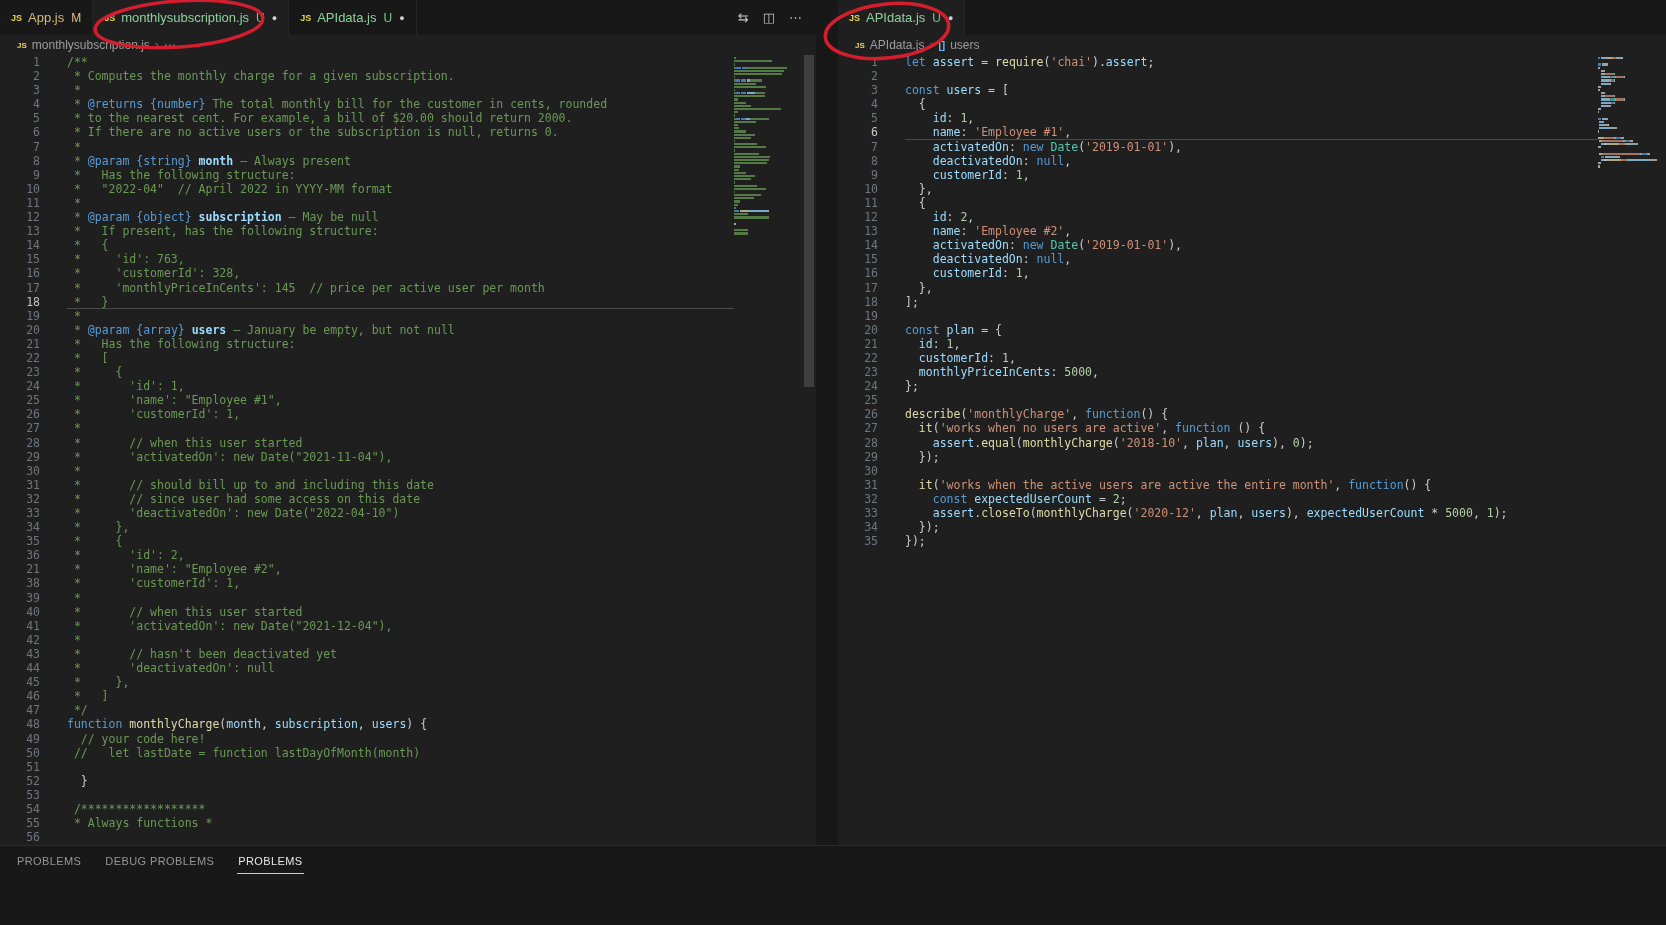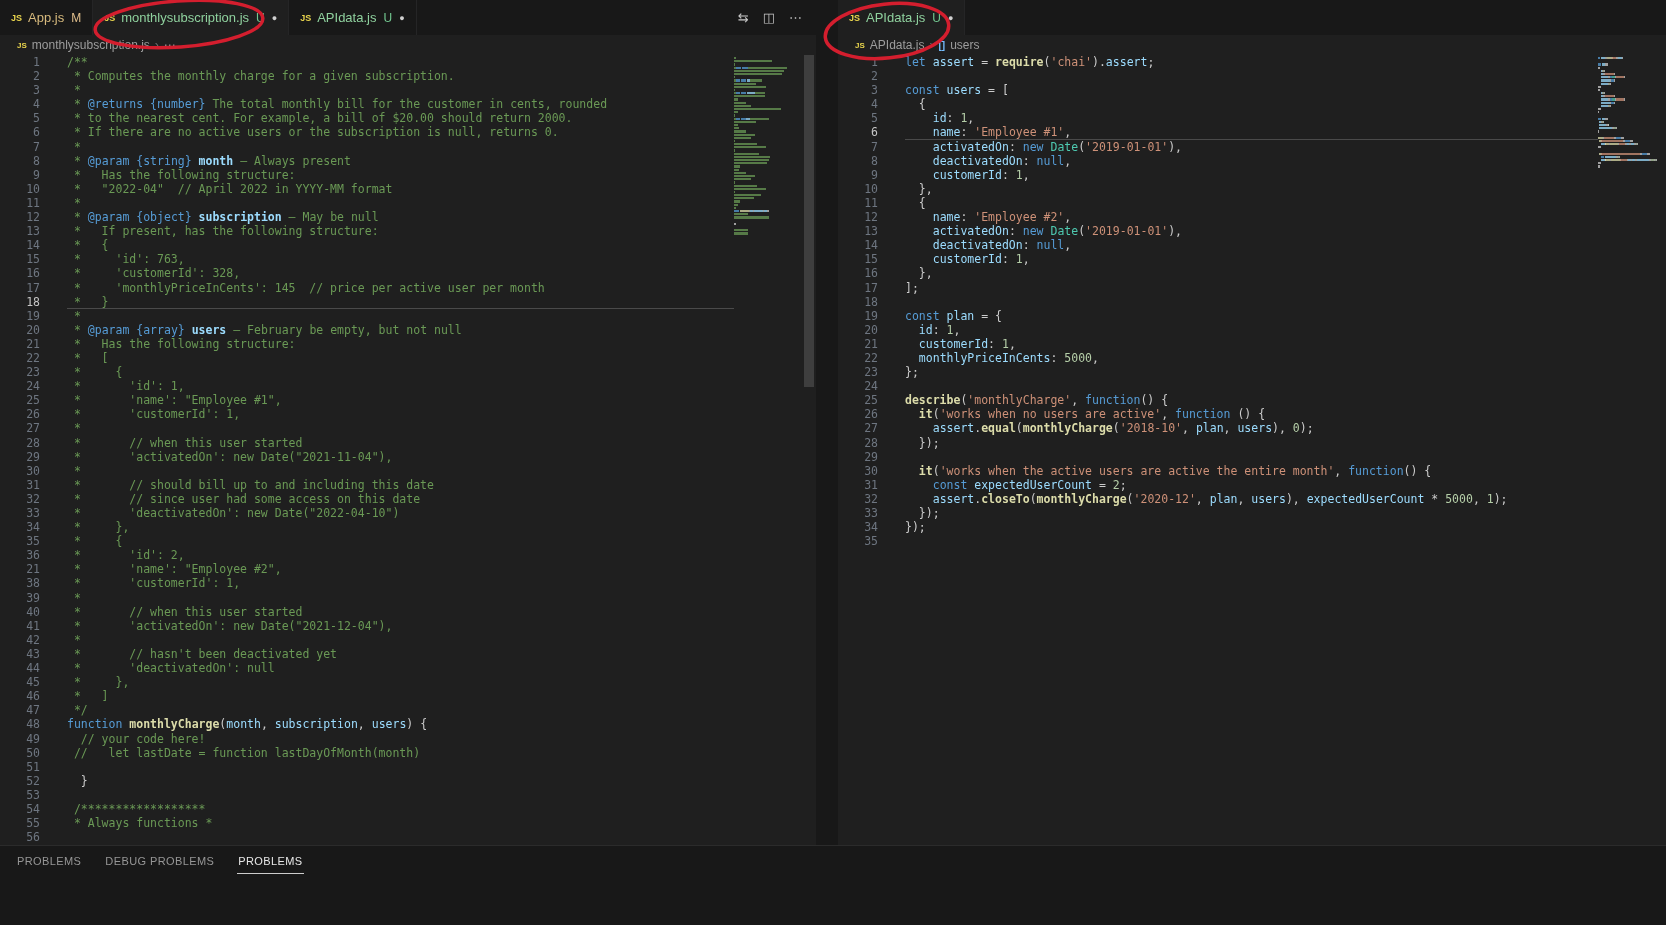--- a/index.html
+++ b/index.html
@@ -32,21 +32,21 @@
   .ln{height:14.1px;}
   .ln-active{color:#c6c6c6;}
   .code{flex:1;padding-left:14px;overflow:hidden;min-width:0;}
   .line{height:14.1px;white-space:pre;}
   .line.hl{box-shadow:inset 0 -1px 0 #4a4a4a;}
 
   .tk-c{color:#6a9955;}
   .tk-k{color:#569cd6;}
   .tk-s{color:#ce9178;}
   .tk-n{color:#b5cea8;}
-  .tk-f{color:#dcdcaa;font-weight:bold;}
+  .tk-f{color:#dcdcaa;}
   .tk-v{color:#9cdcfe;}
   .tk-t{color:#4ec9b0;}
   .tk-p{color:#cccccc;}
   .tk-d{color:#569cd6;}
   .tk-y{color:#569cd6;}
   .tk-b{color:#9cdcfe;font-weight:bold;}
 
   .minimap{flex:0 0 68px;padding-top:2px;overflow:hidden;cursor:pointer;}
   .mm-line{height:3.2px;white-space:nowrap;line-height:0;overflow:hidden;}
   .mm-seg{display:inline-block;height:2.2px;background:currentColor;opacity:0.75;vertical-align:top;}
@@ -173,21 +173,21 @@
             <div class="line"><span class="tk-c"> *   "2022-04"  // April 2022 in YYYY-MM format</span></div>
             <div class="line"><span class="tk-c"> *</span></div>
             <div class="line"><span class="tk-c"> * </span><span class="tk-d">@param</span><span class="tk-c"> </span><span class="tk-y">{object}</span><span class="tk-c"> </span><span class="tk-b">subscription</span><span class="tk-c"> – May be null</span></div>
             <div class="line"><span class="tk-c"> *   If present, has the following structure:</span></div>
             <div class="line"><span class="tk-c"> *   {</span></div>
             <div class="line"><span class="tk-c"> *     'id': 763,</span></div>
             <div class="line"><span class="tk-c"> *     'customerId': 328,</span></div>
             <div class="line"><span class="tk-c"> *     'monthlyPriceInCents': 145  // price per active user per month</span></div>
             <div class="line hl"><span class="tk-c"> *   }</span></div>
             <div class="line"><span class="tk-c"> *</span></div>
-            <div class="line"><span class="tk-c"> * </span><span class="tk-d">@param</span><span class="tk-c"> </span><span class="tk-y">{array}</span><span class="tk-c"> </span><span class="tk-b">users</span><span class="tk-c"> – February be empty, but not null</span></div>
+            <div class="line"><span class="tk-c"> * </span><span class="tk-d">@param</span><span class="tk-c"> </span><span class="tk-y">{array}</span><span class="tk-c"> </span><span class="tk-b">users</span><span class="tk-c"> – January be empty, but not null</span></div>
             <div class="line"><span class="tk-c"> *   Has the following structure:</span></div>
             <div class="line"><span class="tk-c"> *   [</span></div>
             <div class="line"><span class="tk-c"> *     {</span></div>
             <div class="line"><span class="tk-c"> *       'id': 1,</span></div>
             <div class="line"><span class="tk-c"> *       'name': "Employee #1",</span></div>
             <div class="line"><span class="tk-c"> *       'customerId': 1,</span></div>
             <div class="line"><span class="tk-c"> *</span></div>
             <div class="line"><span class="tk-c"> *       // when this user started</span></div>
             <div class="line"><span class="tk-c"> *       'activatedOn': new Date("2021-11-04"),</span></div>
             <div class="line"><span class="tk-c"> *</span></div>
@@ -344,20 +344,21 @@
             <div class="line"></div>
             <div class="line"><span class="tk-k">const</span><span class="tk-p"> </span><span class="tk-v">users</span><span class="tk-p"> = [</span></div>
             <div class="line"><span class="tk-p">  {</span></div>
             <div class="line"><span class="tk-p">    </span><span class="tk-v">id</span><span class="tk-p">: </span><span class="tk-n">1</span><span class="tk-p">,</span></div>
             <div class="line hl"><span class="tk-p">    </span><span class="tk-v">name</span><span class="tk-p">: </span><span class="tk-s">'Employee #1'</span><span class="tk-p">,</span></div>
             <div class="line"><span class="tk-p">    </span><span class="tk-v">activatedOn</span><span class="tk-p">: </span><span class="tk-k">new</span><span class="tk-p"> </span><span class="tk-t">Date</span><span class="tk-p">(</span><span class="tk-s">'2019-01-01'</span><span class="tk-p">),</span></div>
             <div class="line"><span class="tk-p">    </span><span class="tk-v">deactivatedOn</span><span class="tk-p">: </span><span class="tk-k">null</span><span class="tk-p">,</span></div>
             <div class="line"><span class="tk-p">    </span><span class="tk-v">customerId</span><span class="tk-p">: </span><span class="tk-n">1</span><span class="tk-p">,</span></div>
             <div class="line"><span class="tk-p">  },</span></div>
             <div class="line"><span class="tk-p">  {</span></div>
+            <div class="line"><span class="tk-p">    </span><span class="tk-v">id</span><span class="tk-p">: </span><span class="tk-n">2</span><span class="tk-p">,</span></div>
             <div class="line"><span class="tk-p">    </span><span class="tk-v">name</span><span class="tk-p">: </span><span class="tk-s">'Employee #2'</span><span class="tk-p">,</span></div>
             <div class="line"><span class="tk-p">    </span><span class="tk-v">activatedOn</span><span class="tk-p">: </span><span class="tk-k">new</span><span class="tk-p"> </span><span class="tk-t">Date</span><span class="tk-p">(</span><span class="tk-s">'2019-01-01'</span><span class="tk-p">),</span></div>
             <div class="line"><span class="tk-p">    </span><span class="tk-v">deactivatedOn</span><span class="tk-p">: </span><span class="tk-k">null</span><span class="tk-p">,</span></div>
             <div class="line"><span class="tk-p">    </span><span class="tk-v">customerId</span><span class="tk-p">: </span><span class="tk-n">1</span><span class="tk-p">,</span></div>
             <div class="line"><span class="tk-p">  },</span></div>
             <div class="line"><span class="tk-p">];</span></div>
             <div class="line"></div>
             <div class="line"><span class="tk-k">const</span><span class="tk-p"> </span><span class="tk-v">plan</span><span class="tk-p"> = {</span></div>
             <div class="line"><span class="tk-p">  </span><span class="tk-v">id</span><span class="tk-p">: </span><span class="tk-n">1</span><span class="tk-p">,</span></div>
             <div class="line"><span class="tk-p">  </span><span class="tk-v">customerId</span><span class="tk-p">: </span><span class="tk-n">1</span><span class="tk-p">,</span></div>

